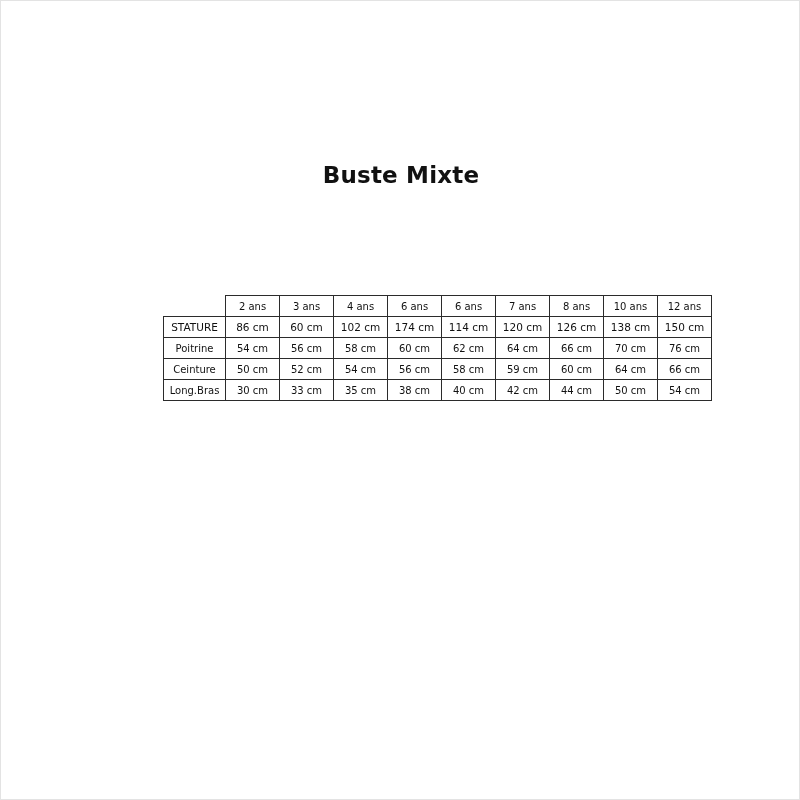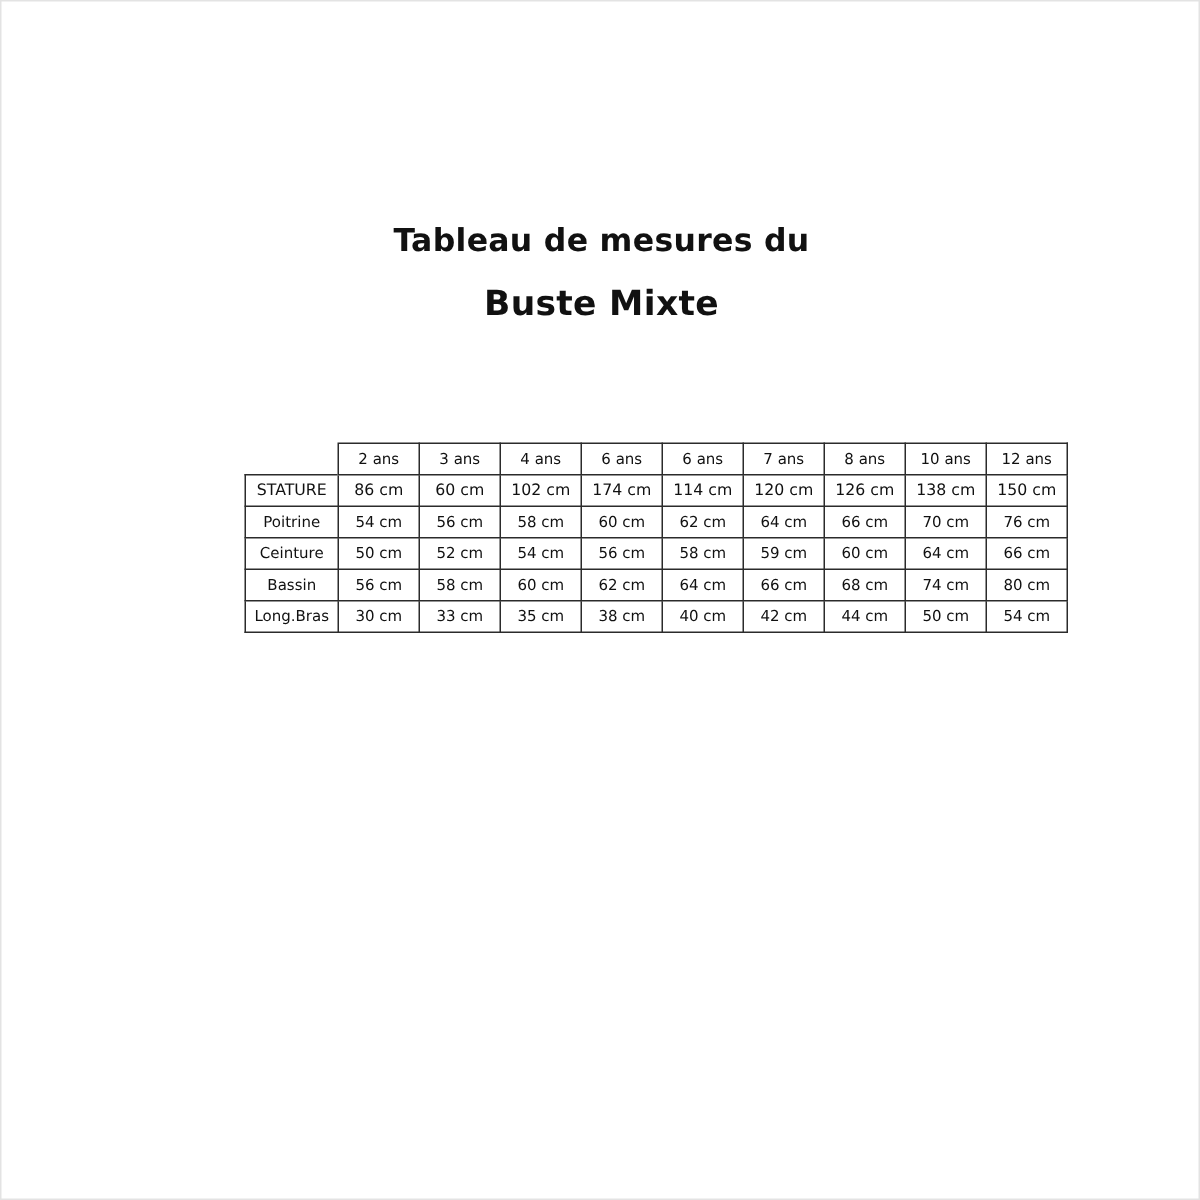--- a/index.html
+++ b/index.html
@@ -87,21 +87,20 @@
   td.row-label.tight {
     font-size: 8.5px;
   }
 </style>
 </head>
 <body>
 
 <div class="page">
 
   <div class="title-block">
-    <div class="title-line1">Tableau de mesures du</div>
     <div class="title-line2">Buste Mixte</div>
   </div>
 
   <div class="table-wrap">
     <table class="measures">
       <colgroup>
         <col class="label-col">
         <col class="data-col">
           <col class="data-col">
           <col class="data-col">
@@ -160,32 +159,20 @@
           <td>52 cm</td>
           <td>54 cm</td>
           <td>56 cm</td>
           <td>58 cm</td>
           <td>59 cm</td>
           <td>60 cm</td>
           <td>64 cm</td>
           <td>66 cm</td>
         </tr>
 
-        <tr>
-          <td class="row-label">Bassin</td>
-          <td>56 cm</td>
-          <td>58 cm</td>
-          <td>60 cm</td>
-          <td>62 cm</td>
-          <td>64 cm</td>
-          <td>66 cm</td>
-          <td>68 cm</td>
-          <td>74 cm</td>
-          <td>80 cm</td>
-        </tr>
 
 
         <tr>
           <td class="row-label">Long.Bras</td>
           <td>30 cm</td>
           <td>33 cm</td>
           <td>35 cm</td>
           <td>38 cm</td>
           <td>40 cm</td>
           <td>42 cm</td>

